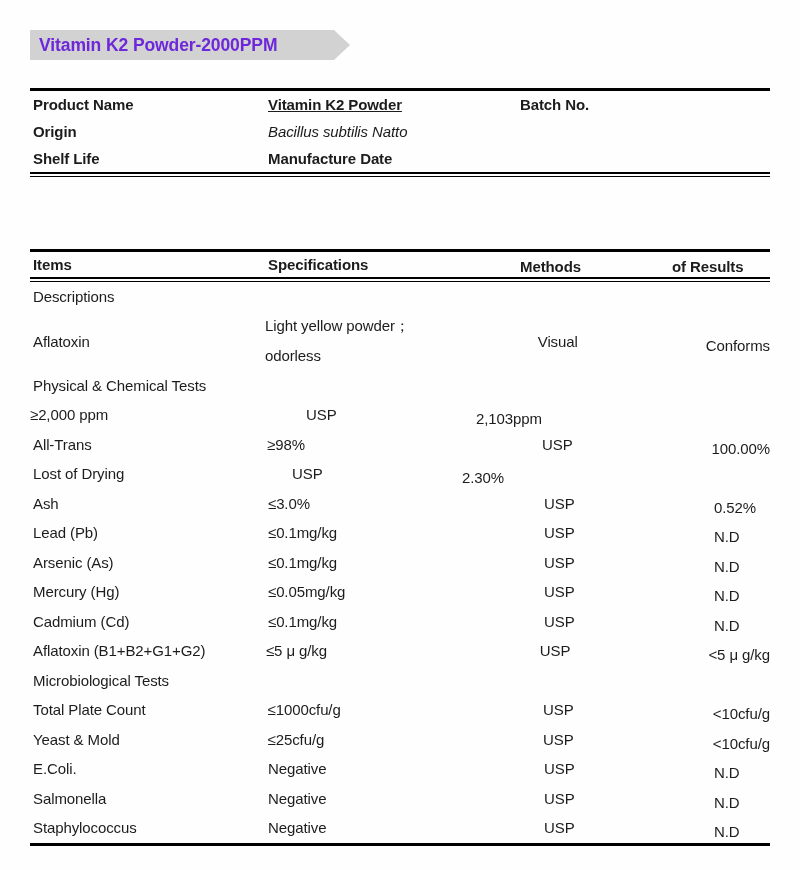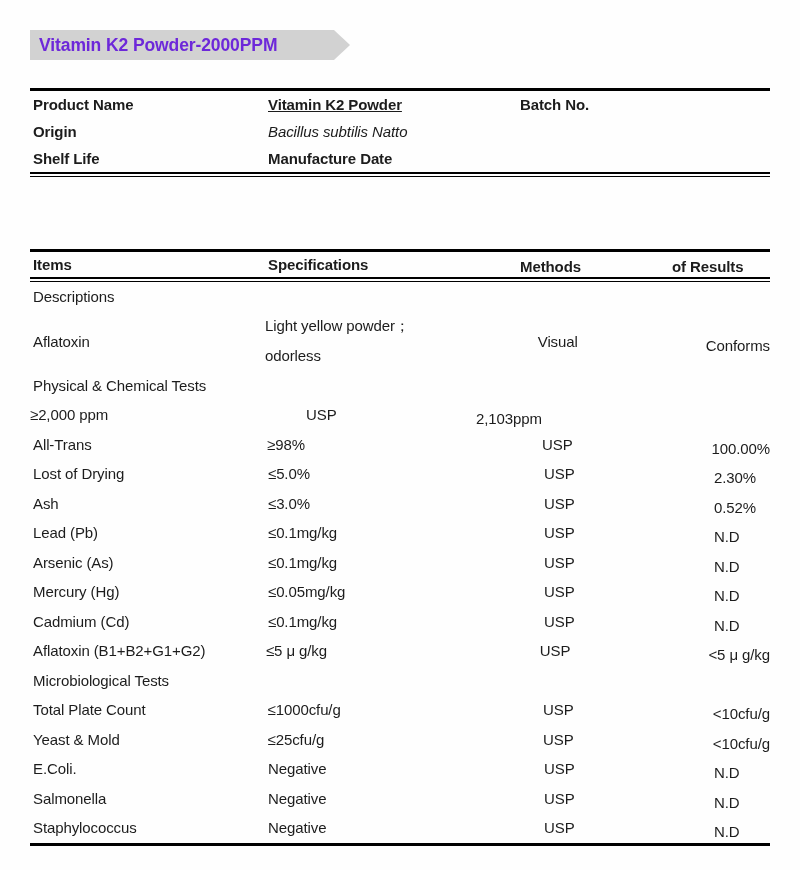--- a/index.html
+++ b/index.html
@@ -122,21 +122,20 @@
         <div class="scell c4 result">2,103ppm</div>
       </div>
       <div class="srow">
         <div class="scell c1 item">All-Trans</div>
         <div class="scell c2">≥98%</div>
         <div class="scell c3">USP</div>
         <div class="scell c4 result">100.00%</div>
       </div>
       <div class="srow">
         <div class="scell c1 item">Lost of Drying</div>
-        <div class="scell c2">≤5.0%</div>
         <div class="scell c3">USP</div>
         <div class="scell c4 result">2.30%</div>
       </div>
       <div class="srow">
         <div class="scell c1 item">Ash</div>
         <div class="scell c2">≤3.0%</div>
         <div class="scell c3">USP</div>
         <div class="scell c4 result">0.52%</div>
       </div>
       <div class="srow">

